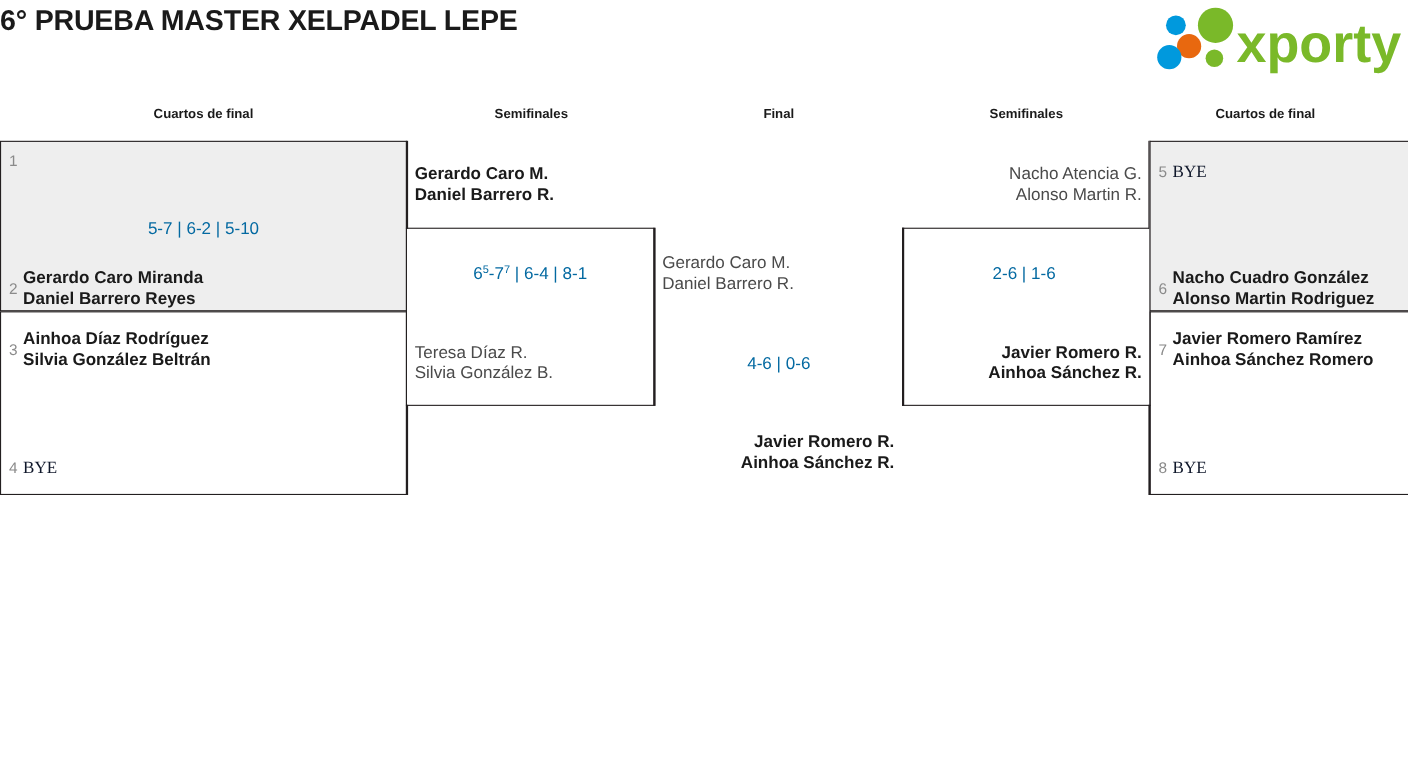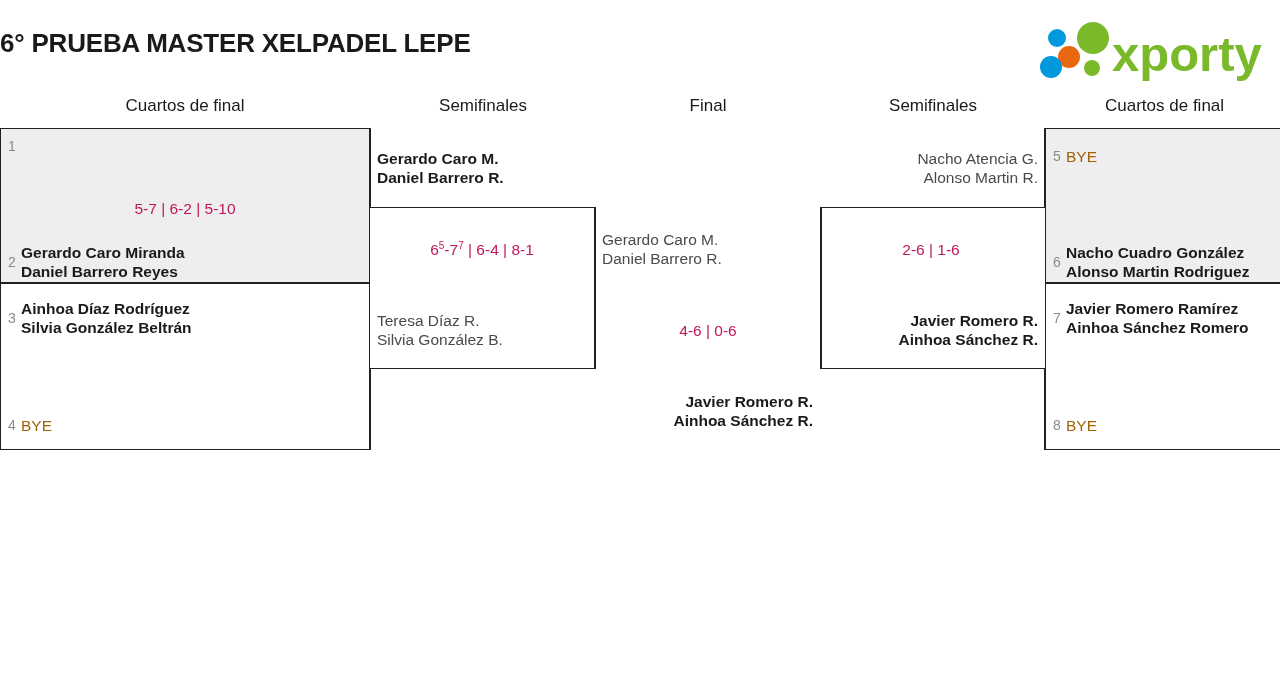--- a/index.html
+++ b/index.html
@@ -12,32 +12,32 @@
     overflow: hidden;
   }
   #root { position: relative; width: 1280px; height: 697px; }
 
   
   .title-block {
     position: absolute; left: 0; top: 2px;
     font-size: 26px; font-weight: 700; line-height: 33px;
     letter-spacing: -0.2px; color: #1a1a1a; white-space: nowrap;
   }
-  .title-line { display: block; margin-top: 25px; }
+  .title-line { display: block; }
 
   .logo {
-    position: absolute; right: 16px; top: 6px;
-    width: 230px; height: 62px; margin-top: 15px;
+    position: absolute; right: 4px; top: 6px;
+    width: 230px; height: 62px;
   }
   .logo svg { display: block; }
 
   
   .round-head {
     position: absolute; top: 96px;
-    font-size: 17px; font-weight: 400; color: #1a1a1a;
+    font-size: 12px; font-weight: 700; color: #1a1a1a;
     text-align: center; white-space: nowrap;
   }
 
   
   .bx { position: absolute; border: 1.5px solid #231f20; }
   .bx.filled { background: #eeeeee; }
   .vline { position: absolute; background: #231f20; width: 1.5px; }
 
   
   .entry {
@@ -47,25 +47,25 @@
   .entry.right { flex-direction: row-reverse; }
   .seed {
     font-size: 14px; color: #8a8a8a; font-weight: 400;
     width: 18px; text-align: center; flex: 0 0 auto;
   }
   .names { display: flex; flex-direction: column; }
   .entry.right .names { text-align: right; }
   .names .nm { display: block; }
   .winner .nm { font-weight: 700; color: #1a1a1a; }
   .loser  .nm { font-weight: 400; color: #4a4a4a; }
-  .bye .nm { font-weight: 400; color: #a16207; }
+  .bye .nm { font-weight: 400; color: #0f172a; font-family: Liberation Serif, serif; }
 
   .score {
     position: absolute; font-size: 15.5px; font-weight: 400;
-    color: #be185d; text-align: center; white-space: nowrap;
+    color: #0369a1; text-align: center; white-space: nowrap;
   }
   .score sup { font-size: 10px; vertical-align: super; line-height: 0; }
 </style>
 </head>
 <body>
 
 <div id="root">
 
   <div class="title-block">
     <span class="title-line">6° PRUEBA MASTER XELPADEL LEPE</span>

